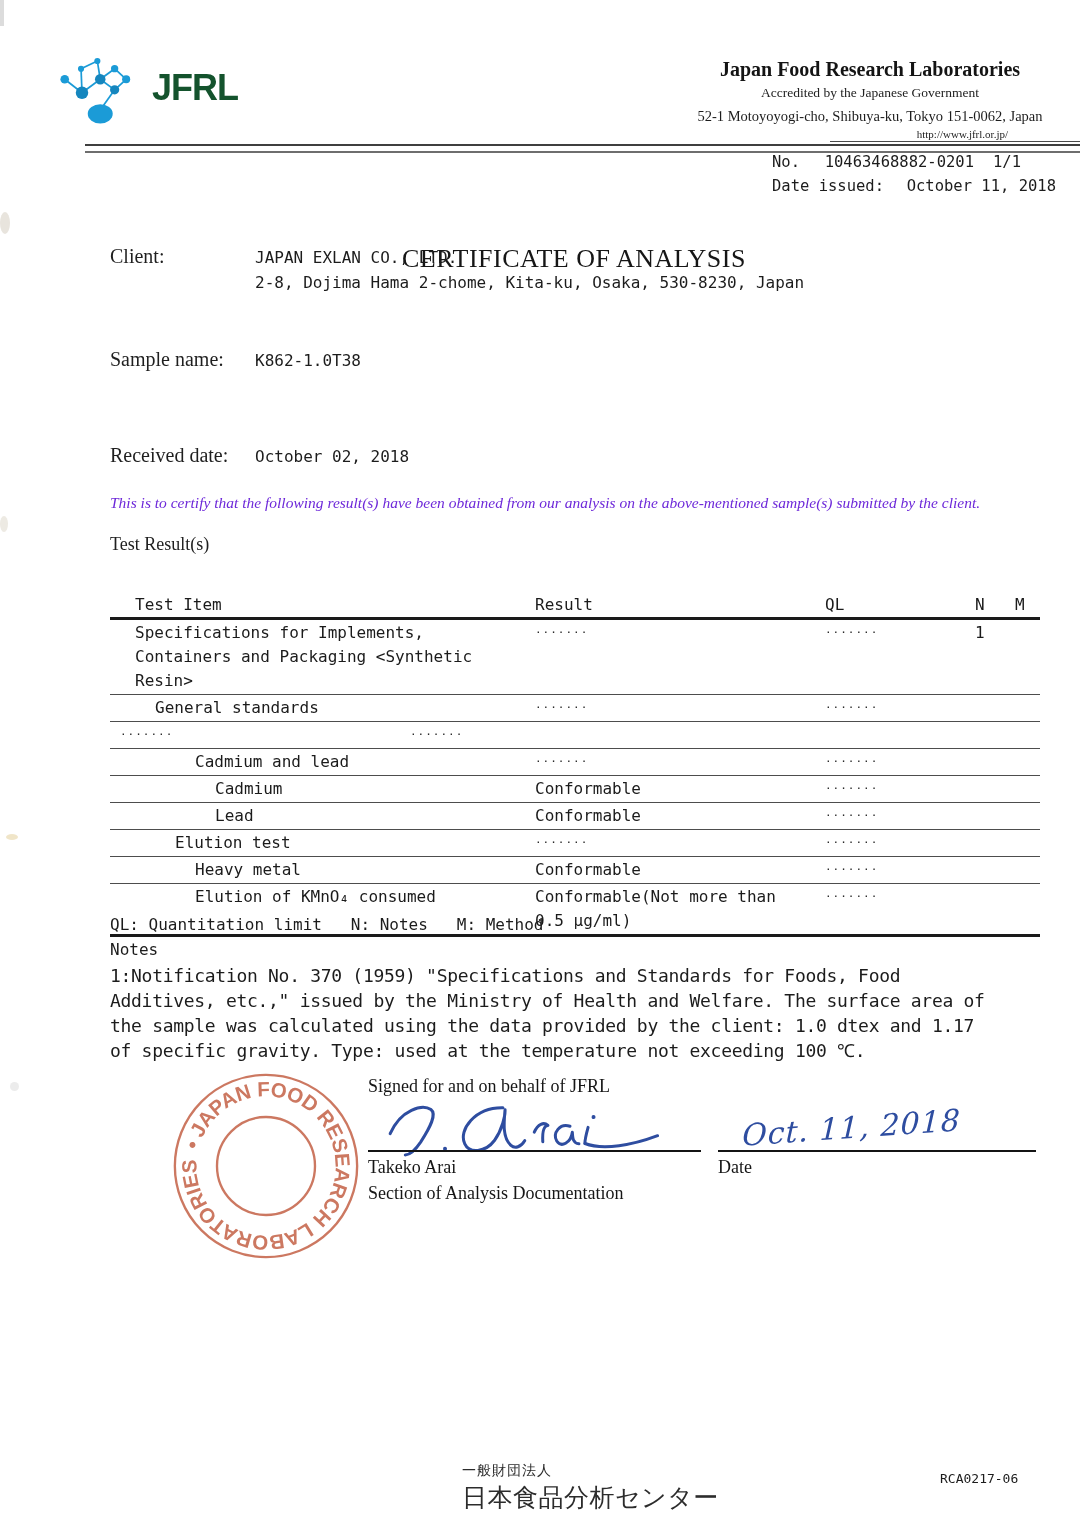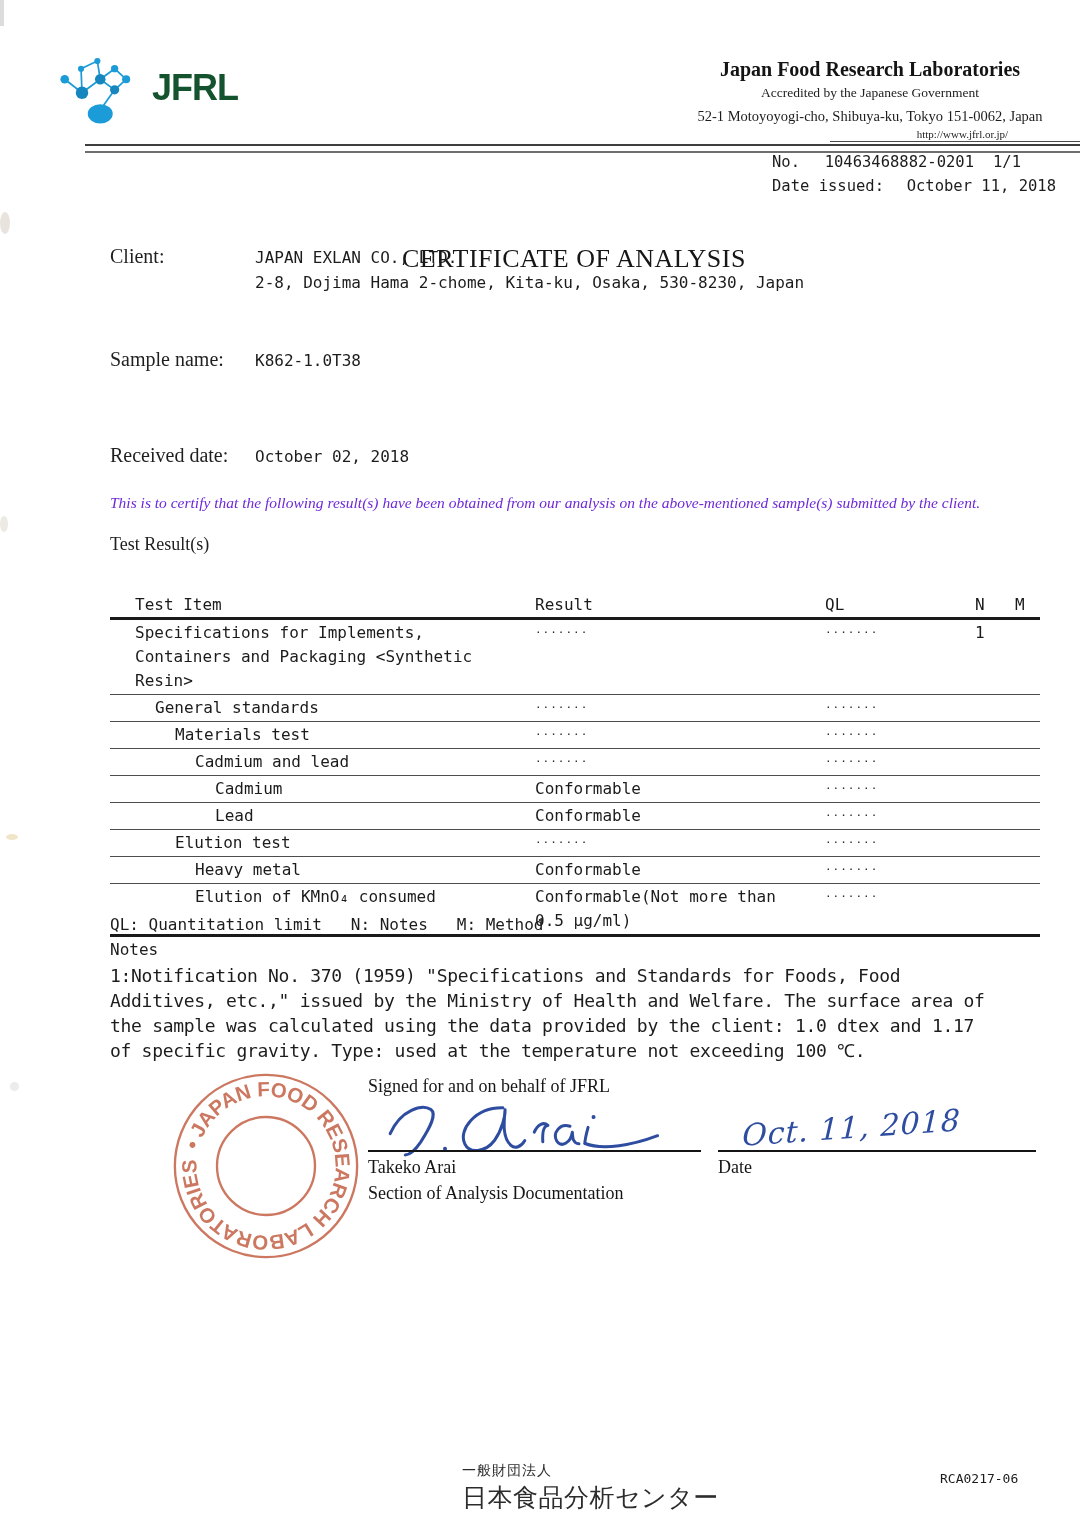--- a/index.html
+++ b/index.html
@@ -157,21 +157,20 @@
           <div class="tcell c-m"></div>
         </div>
         <div class="trow">
           <div class="tcell c-item" style="padding-left: 45px;">General standards</div>
           <div class="tcell c-result dashes">·······</div>
           <div class="tcell c-ql dashes">·······</div>
           <div class="tcell c-n"></div>
           <div class="tcell c-m"></div>
         </div>
         <div class="trow">
-          <div class="tcell c-item" style="padding-left: 65px;">Materials test</div>
           <div class="tcell c-result dashes">·······</div>
           <div class="tcell c-ql dashes">·······</div>
           <div class="tcell c-n"></div>
           <div class="tcell c-m"></div>
         </div>
         <div class="trow">
           <div class="tcell c-item" style="padding-left: 85px;">Cadmium and lead</div>
           <div class="tcell c-result dashes">·······</div>
           <div class="tcell c-ql dashes">·······</div>
           <div class="tcell c-n"></div>

